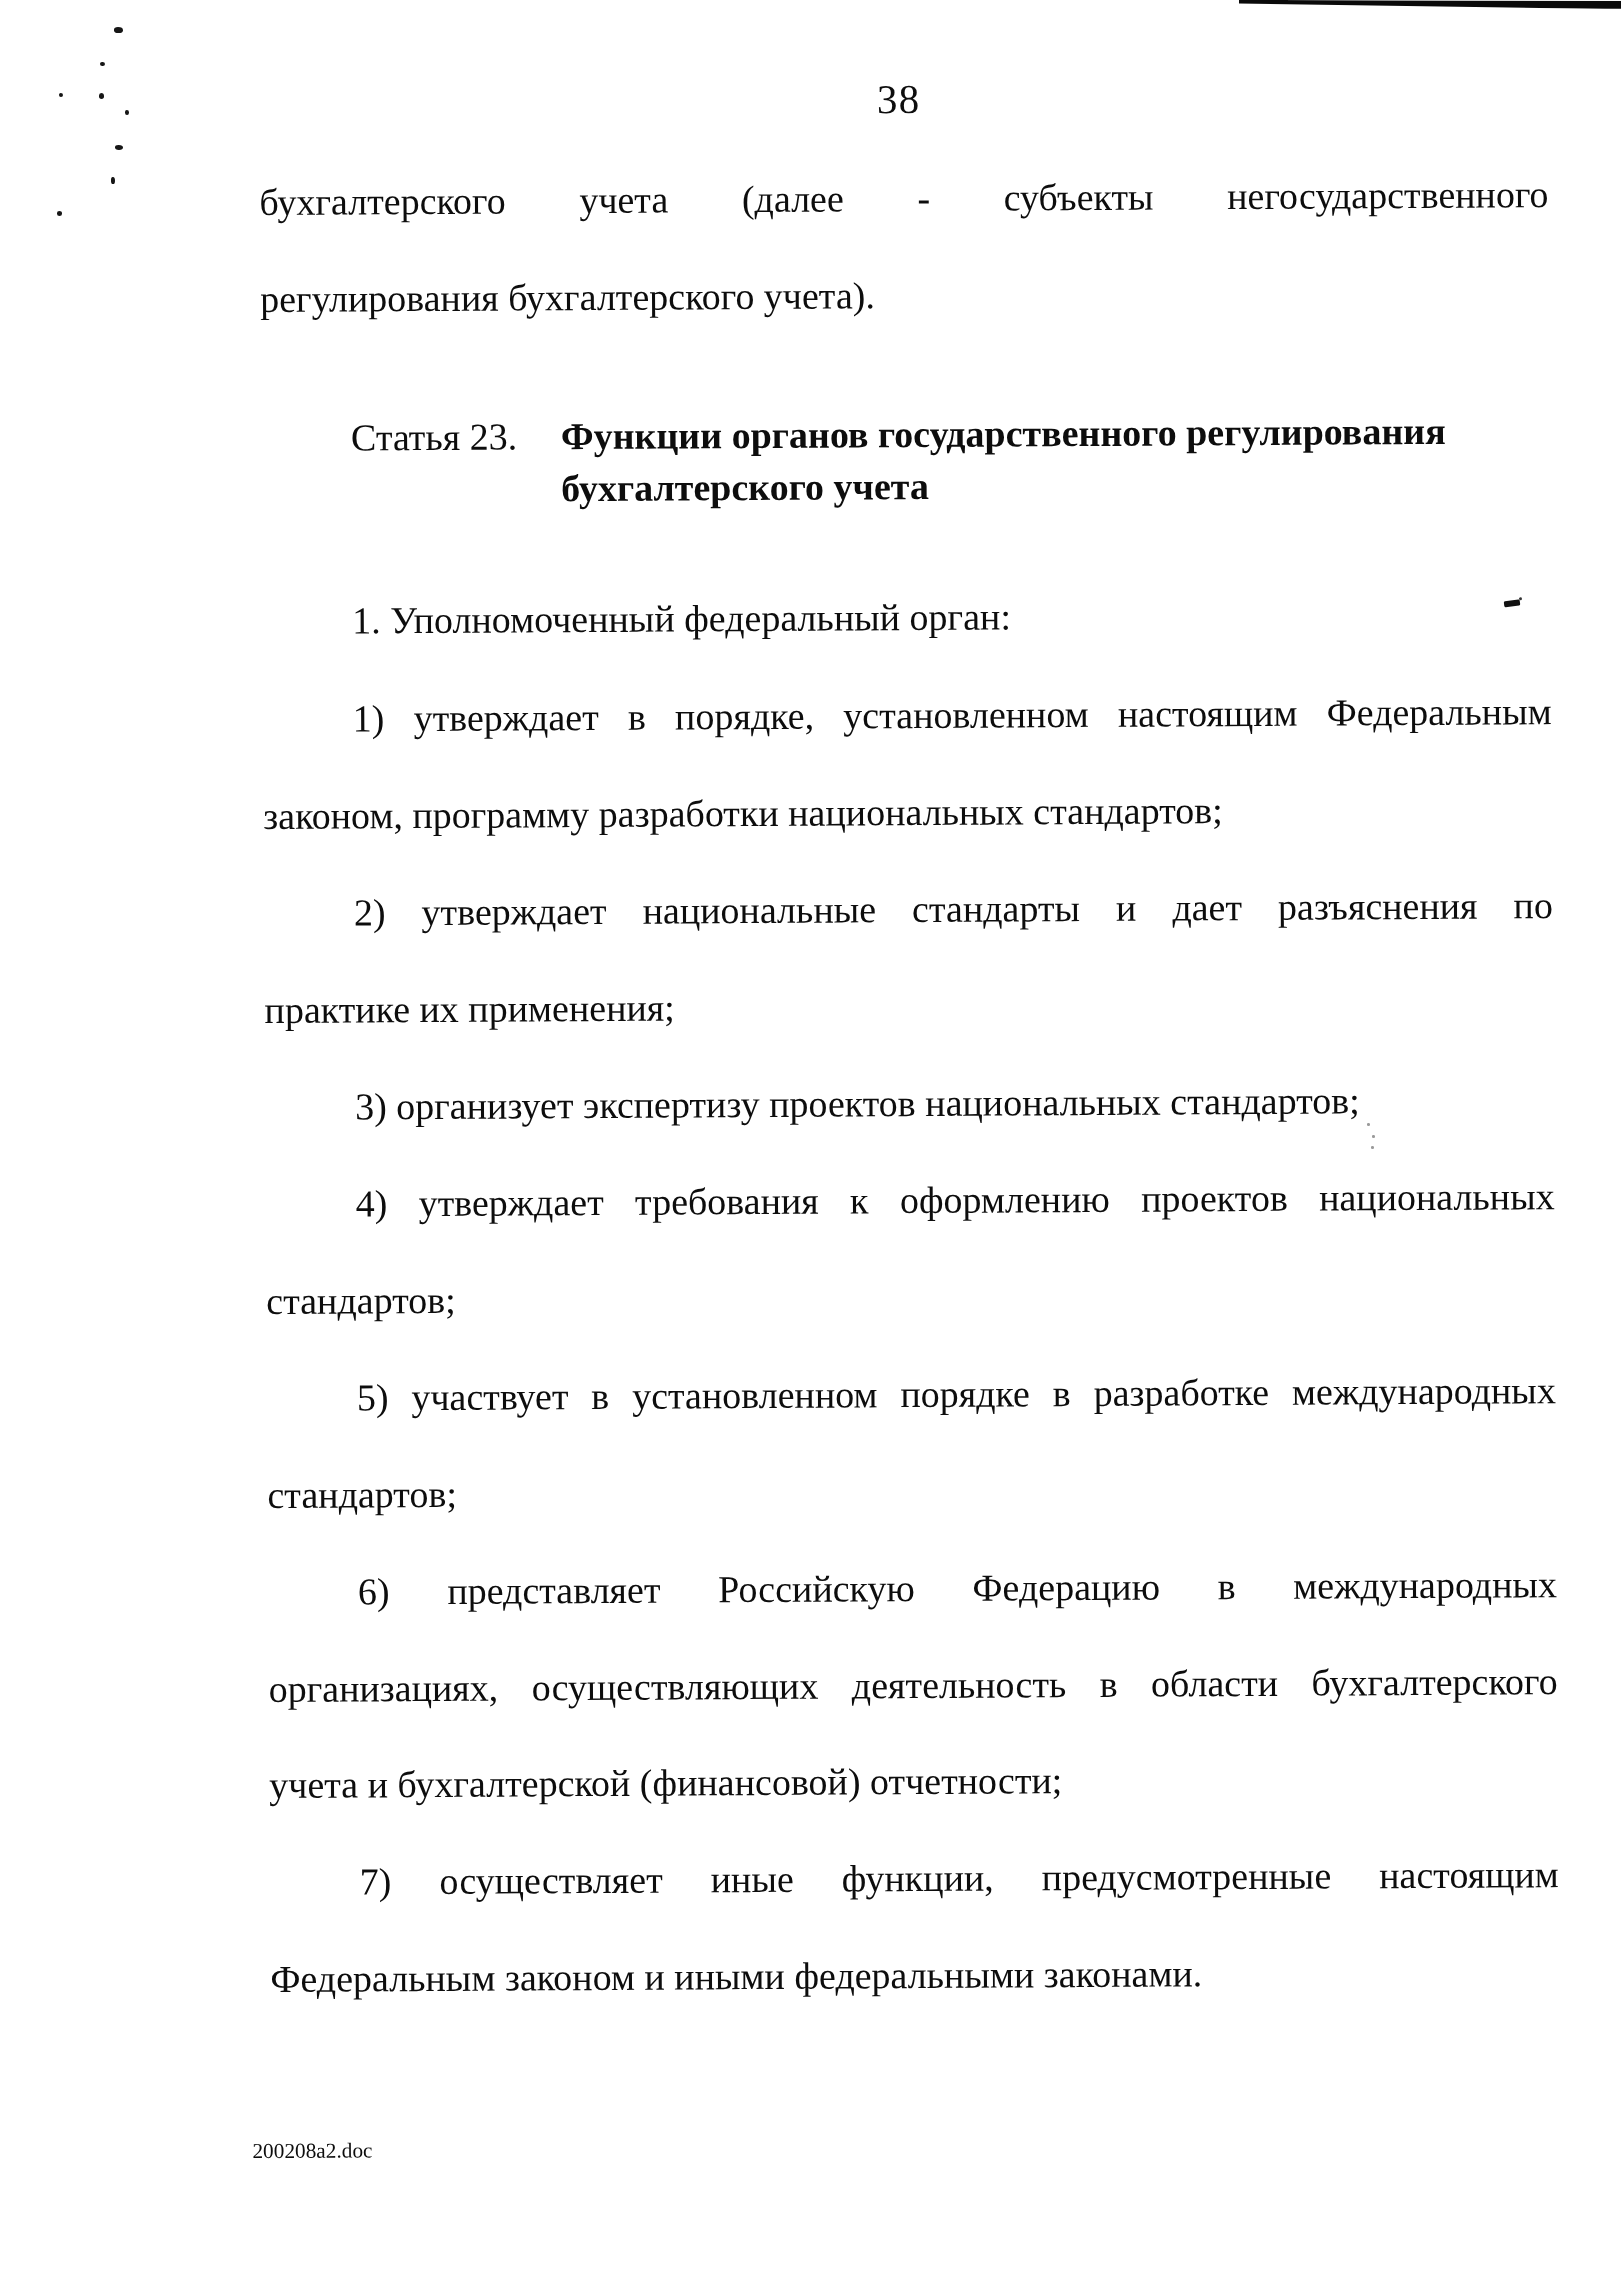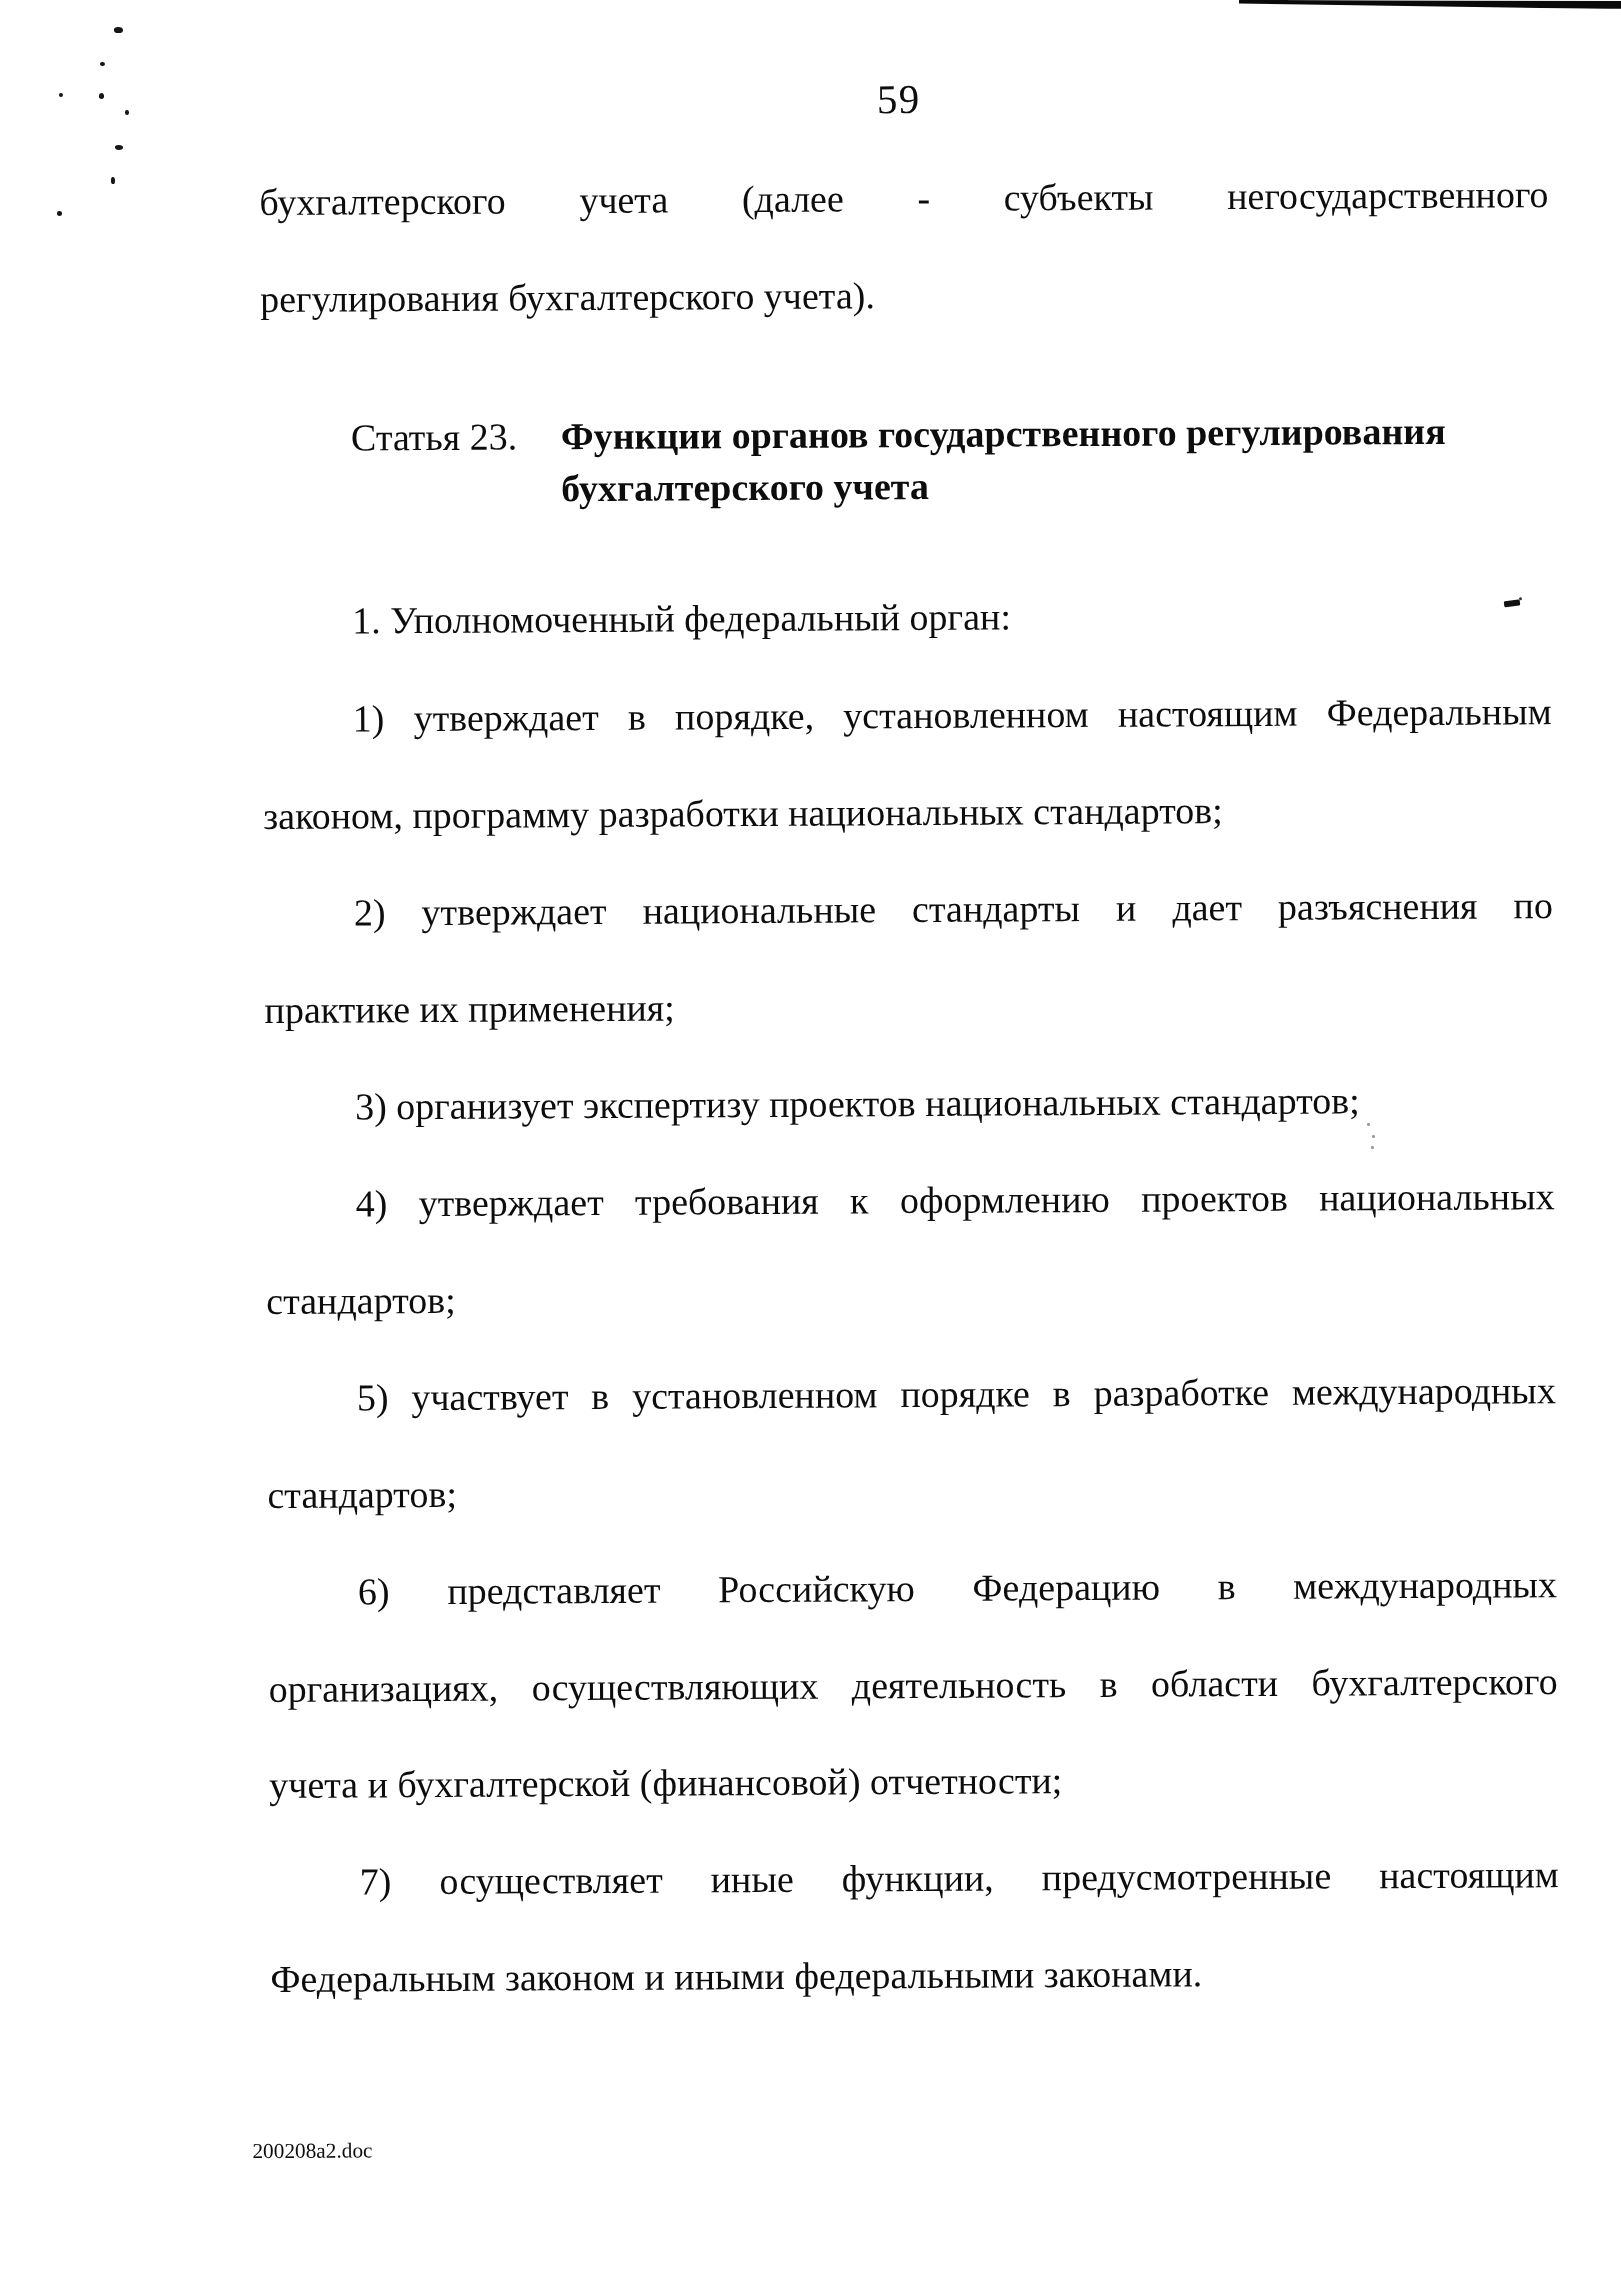--- a/index.html
+++ b/index.html
@@ -116,21 +116,21 @@
   <div class="speck" style="left:115px; top:145px; width:8.4px; height:5.2px;"></div>
   <div class="speck" style="left:111px; top:177px; width:3.9px; height:7.1px;"></div>
   <div class="speck" style="left:57px; top:211px; width:5.2px; height:4.5px;"></div>
 
   <div class="speck light" style="left:1367px; top:1123px; width:2.6px; height:2.6px;"></div>
   <div class="speck light" style="left:1372px; top:1135px; width:2.6px; height:2.6px;"></div>
   <div class="speck light" style="left:1371px; top:1146px; width:2.6px; height:2.6px;"></div>
 
   <div class="content">
 
-    <div class="page-number">59</div>
+    <div class="page-number">38</div>
 
     <div class="scan-dash"></div>
     <div class="scan-dash-dot"></div>
 
     <div class="text-line j" style="top:178px;">бухгалтерского учета (далее - субъекты негосударственного</div>
     <div class="text-line" style="top:275px;">регулирования бухгалтерского учета).</div>
 
     <div class="heading">
       <span class="article-label">Статья 23.</span>
       <span class="article-title">

